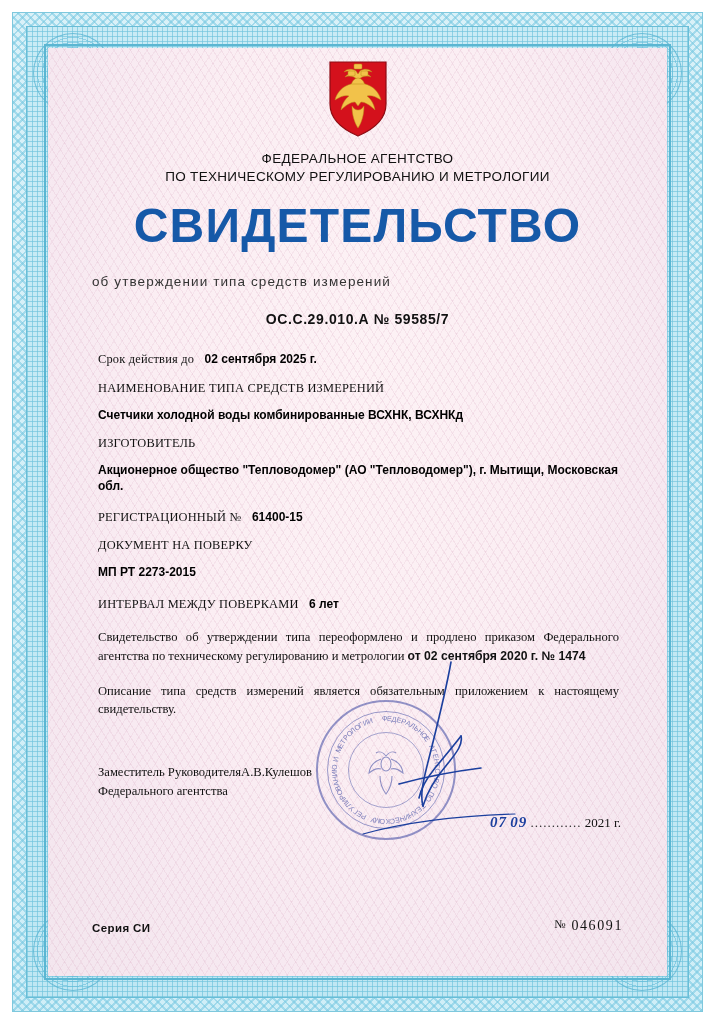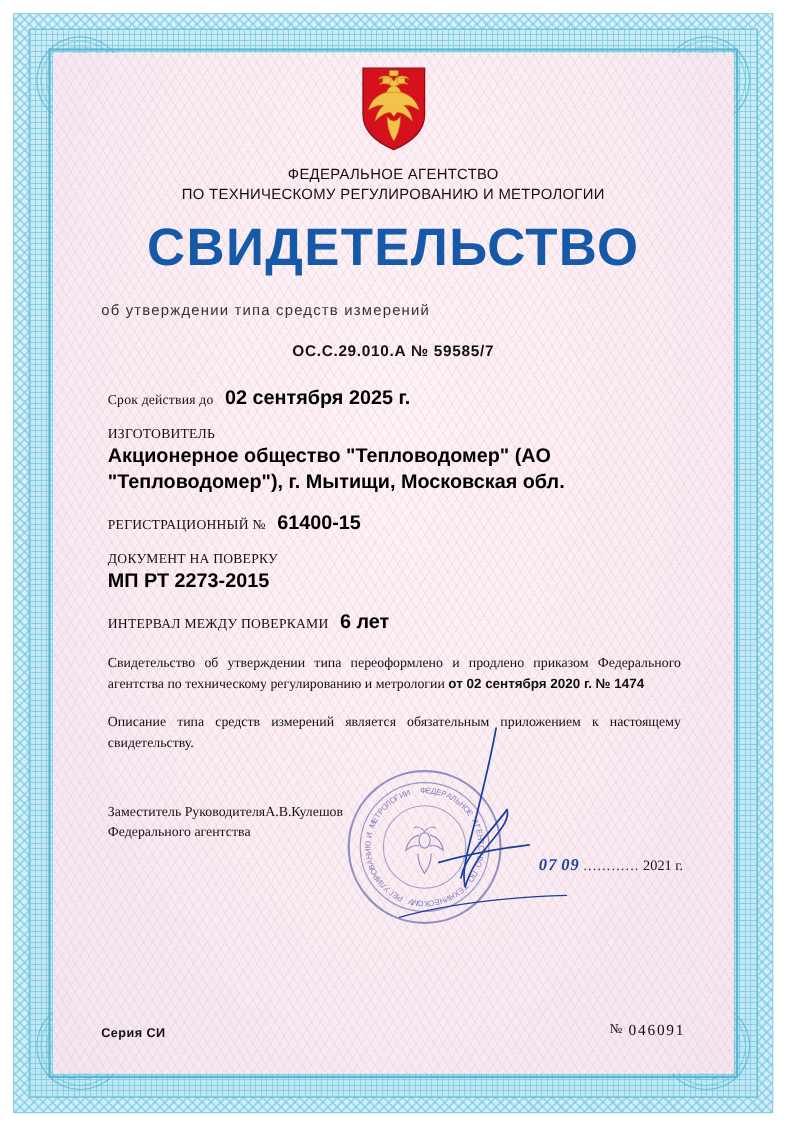--- a/index.html
+++ b/index.html
@@ -155,25 +155,25 @@
   .field-block {
     margin-bottom: 13px;
   }
   .field-label {
     font-size: 12.4px;
     color: #111;
     letter-spacing: 0.2px;
     font-family: "Liberation Serif", serif;
   }
   .field-value {
-    font-size: 18px;
+    font-size: 12px;
     color: #000;
     font-weight: bold;
     line-height: 1.35;
-    margin-top: 0;
+    margin-top: 11px;
   }
   .inline-field .field-label,
   .inline-field .field-value {
     display: inline;
   }
   .inline-field .field-value {
     margin-left: 6px;
   }
 
   .paragraph {
@@ -288,21 +288,21 @@
     height: 200px;
     z-index: 6;
     pointer-events: none;
   }
 
   
   .footer {
     position: absolute;
     left: 44px;
     right: 44px;
-    bottom: 30px;
+    bottom: 42px;
     display: flex;
     justify-content: space-between;
     align-items: flex-end;
     z-index: 3;
   }
   .series {
     font-size: 11.5px;
     color: #111;
     font-weight: bold;
     letter-spacing: 0.4px;
@@ -361,20 +361,24 @@
       <div class="subtitle">об утверждении типа средств измерений</div>
       <div class="reg-line">ОС.С.29.010.А  №  59585/7</div>
 
       <div class="fields">
 
         <div class="field-block inline-field">
           <span class="field-label">Срок действия до</span>
           <span class="field-value">02 сентября 2025 г.</span>
         </div>
 
+        <div class="field-block">
+          <div class="field-label">НАИМЕНОВАНИЕ ТИПА СРЕДСТВ ИЗМЕРЕНИЙ</div>
+          <div class="field-value">Счетчики холодной воды комбинированные ВСХНК, ВСХНКд</div>
+        </div>
 
         <div class="field-block">
           <div class="field-label">ИЗГОТОВИТЕЛЬ</div>
           <div class="field-value">Акционерное общество "Тепловодомер" (АО "Тепловодомер"), г. Мытищи, Московская обл.</div>
         </div>
 
         <div class="field-block inline-field">
           <span class="field-label">РЕГИСТРАЦИОННЫЙ №</span>
           <span class="field-value">61400-15</span>
         </div>

